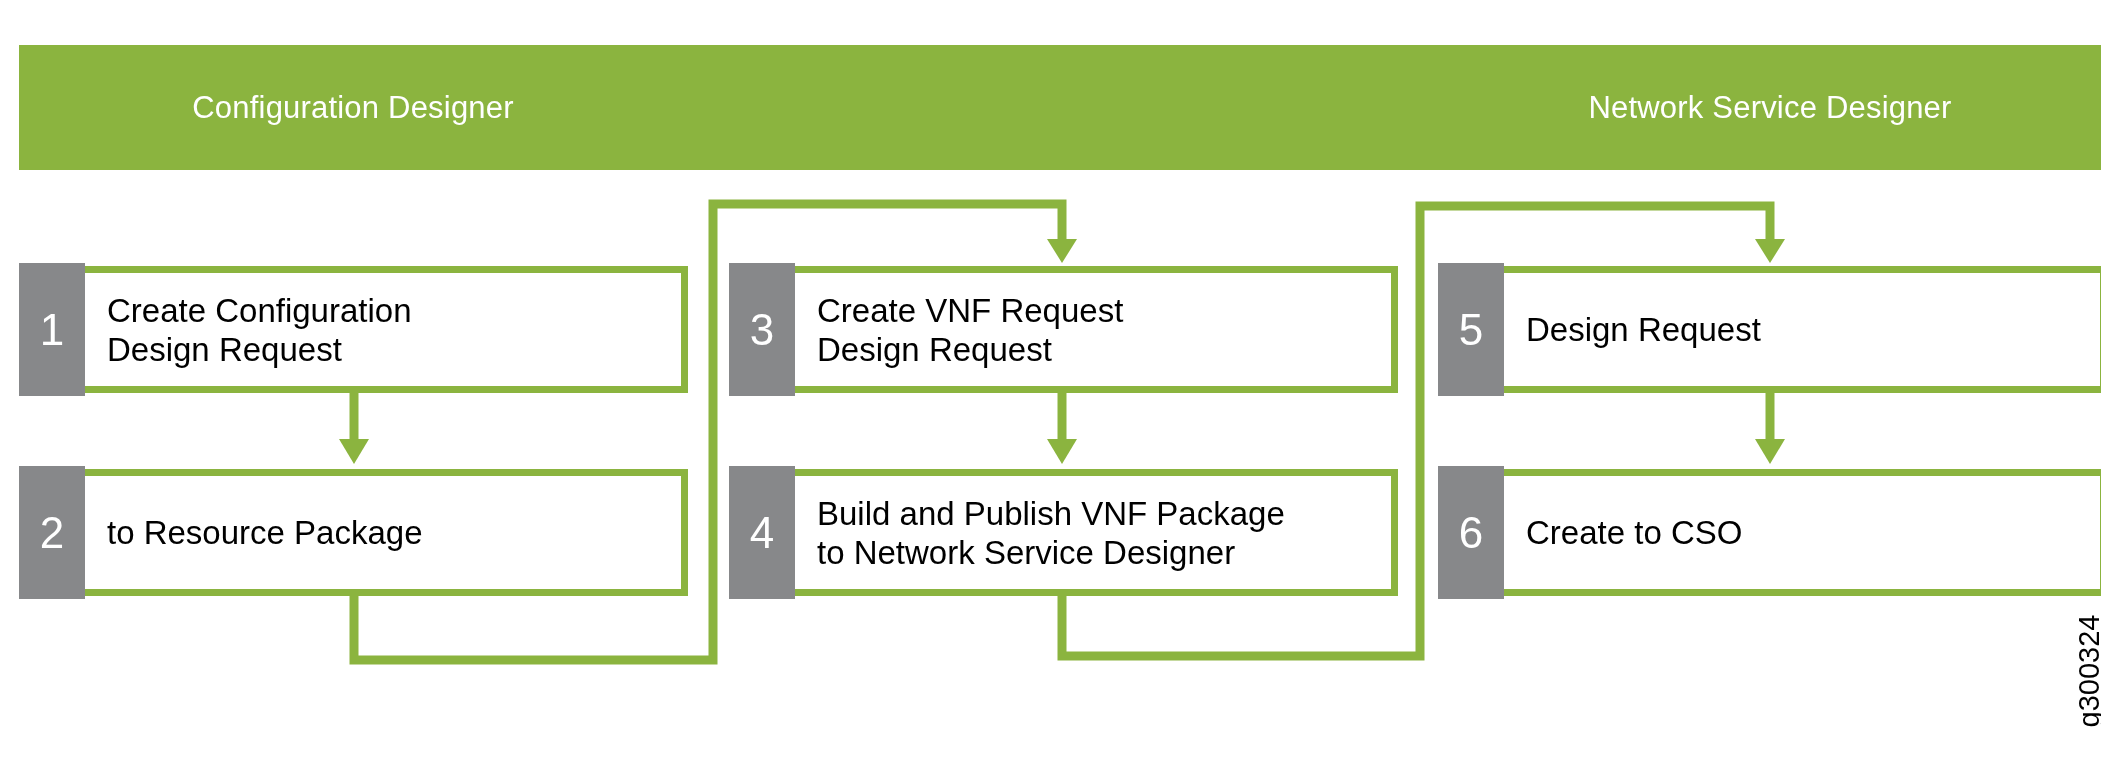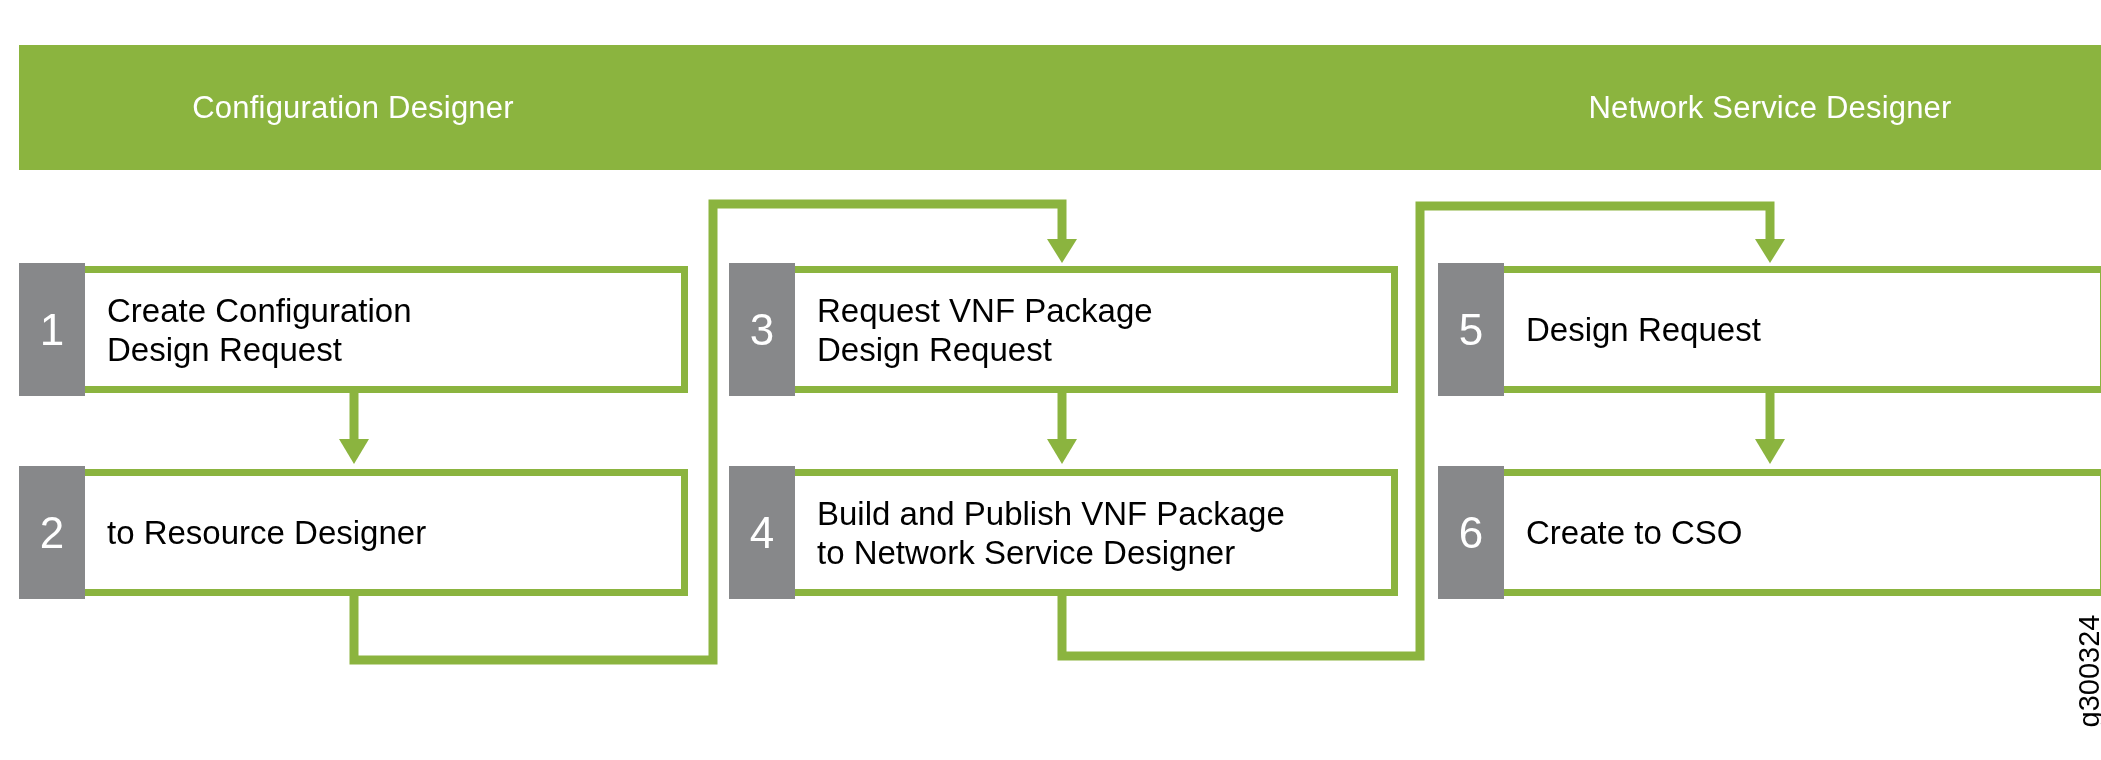--- a/index.html
+++ b/index.html
@@ -112,28 +112,28 @@
     <div class="step-tab">1</div>
     <div class="step-text">
       <span>Create Configuration</span>
       <span>Design Request</span>
     </div>
   </div>
 
   <div class="step-box pos-r2c1">
     <div class="step-tab">2</div>
     <div class="step-text">
-      <span>to Resource Designer</span>
+      <span>to Resource Package</span>
     </div>
   </div>
 
   <div class="step-box pos-r1c2">
     <div class="step-tab">3</div>
     <div class="step-text">
-      <span>Request VNF Package</span>
+      <span>Create VNF Request</span>
       <span>Design Request</span>
     </div>
   </div>
 
   <div class="step-box pos-r2c2">
     <div class="step-tab">4</div>
     <div class="step-text">
       <span>Build and Publish VNF Package</span>
       <span>to Network Service Designer</span>
     </div>

